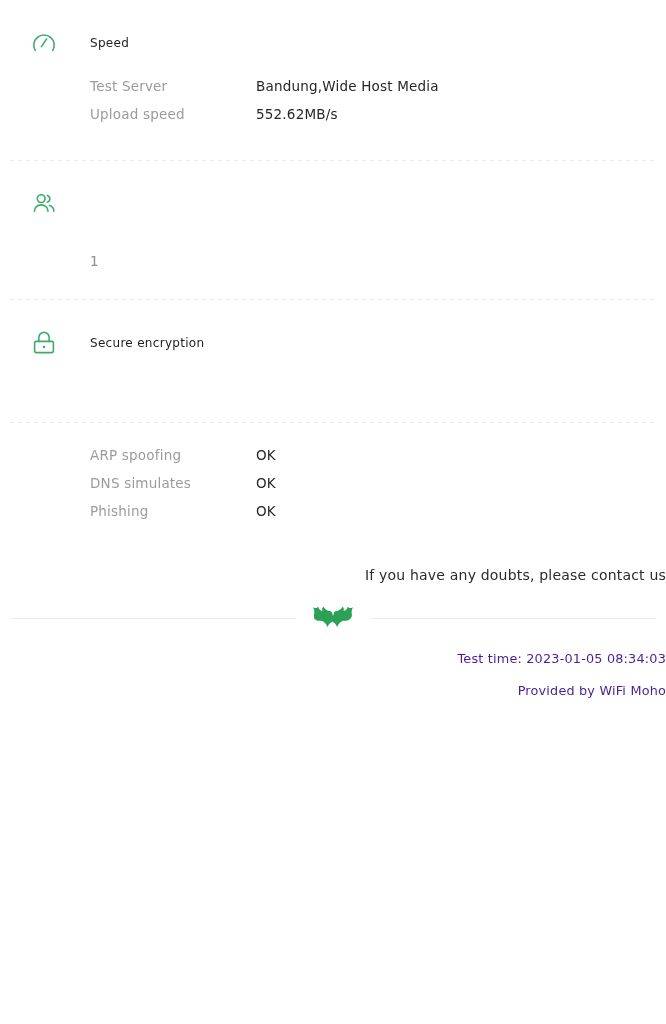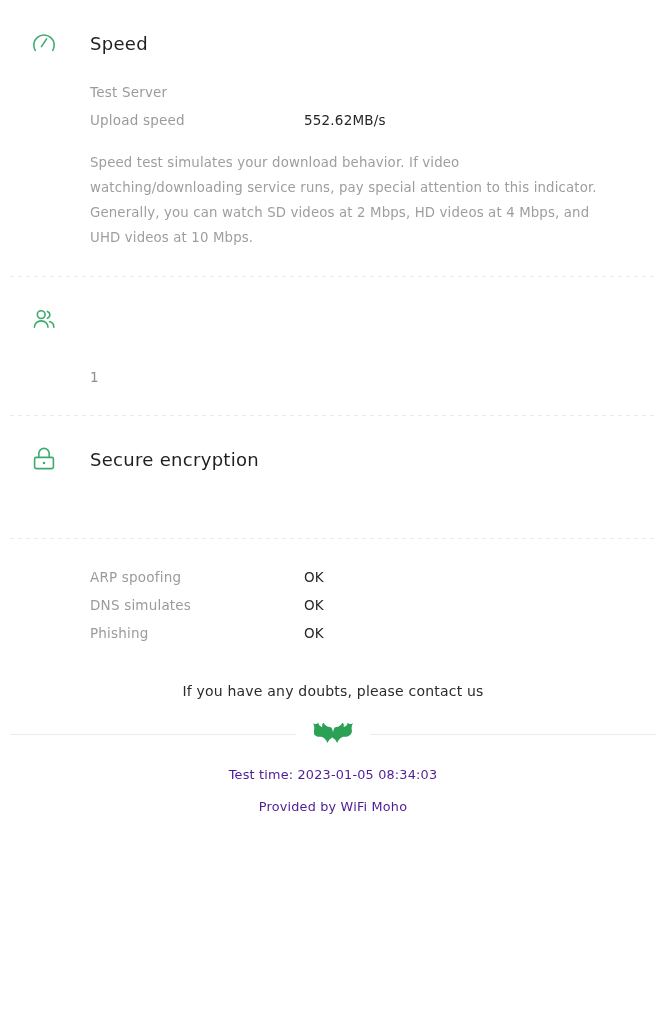--- a/index.html
+++ b/index.html
@@ -42,36 +42,35 @@
     display: flex;
     align-items: center;
     justify-content: flex-start;
     padding-left: 6px;
   }
 
   .icon-wrap svg { display: block; }
 
   .section-title {
     font-family: "DejaVu Sans", sans-serif;
-    font-size: 18px;
+    font-size: 12px;
     font-weight: 400;
     color: #1f1f1f;
     letter-spacing: .3px;
     margin-left: 22px;
   }
 
   
   .rows { padding-left: 66px; padding-top: 8px; }
 
   .kv {
     display: flex;
-    align-items: center;
+    align-items: flex-start;
     height: 28px;
     font-size: 13.5px;
-    gap: 48px;
   }
 
   .kv .k {
     width: 166px;
     min-width: 166px;
     color: #9b9b9b;
     font-size: 13.5px;
     letter-spacing: .2px;
   }
 
@@ -110,21 +109,21 @@
   }
 
   
   .sp-16 { height: 16px; }
   .sp-22 { height: 22px; }
   .sp-26 { height: 26px; }
   .sp-30 { height: 30px; }
   .sp-36 { height: 36px; }
 
   
-  .footer { text-align: center; }
+  .footer { text-align: right; }
 
   .footer-contact {
     font-size: 14px;
     color: #2b2b2b;
     letter-spacing: .2px;
   }
 
   .footer-email {
     display: inline-block;
     margin-top: 11px;
@@ -174,28 +173,28 @@
           <path d="M5.2 21.3A10.2 10.2 0 1 1 22.8 21.3" stroke="#3dab6d" stroke-width="1.6" stroke-linecap="round"></path>
           <path d="M16.6 9.9L11.4 17.6" stroke="#3dab6d" stroke-width="1.6" stroke-linecap="round"></path>
         </svg>
       </span>
       <span class="section-title">Speed</span>
     </div>
 
     <div class="rows">
       <div class="kv">
         <span class="k">Test Server</span>
+        <span class="v">Bandung,Wide Host Media</span>
       </div>
       <div class="kv">
         <span class="k">Upload speed</span>
         <span class="v">552.62MB/s</span>
       </div>
     </div>
 
-    <div class="note">Speed test simulates your download behavior. If video watching/downloading service runs, pay special attention to this indicator. Generally, you can watch SD videos at 2 Mbps, HD videos at 4 Mbps, and UHD videos at 10 Mbps.</div>
   </div>
 
   <div class="sp-26"></div>
   <div class="divider"></div>
 
   <div class="sp-16"></div>
   <div class="section">
     <div class="section-head">
       <span class="icon-wrap">
         <svg width="28" height="28" viewBox="0 0 28 28" fill="none">

